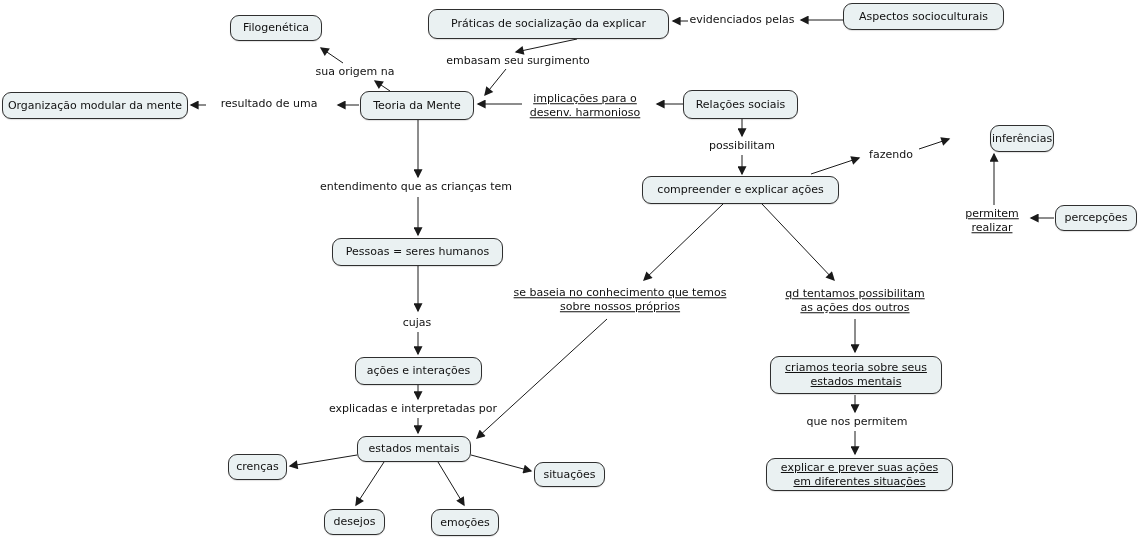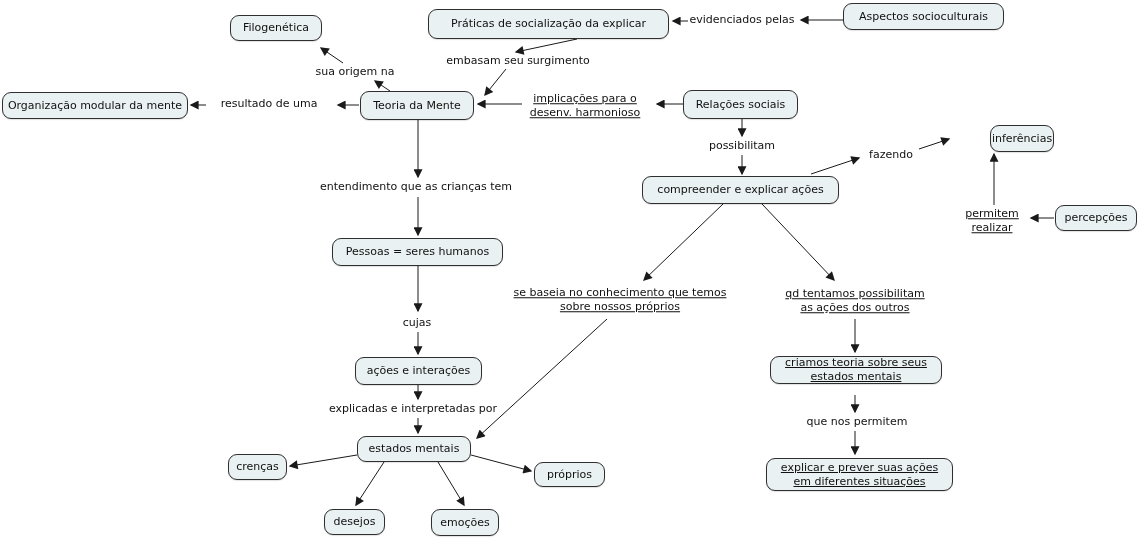--- a/index.html
+++ b/index.html
@@ -94,22 +94,22 @@
   <div class="concept" style="left:360px;top:91px;width:114px;height:29px">Teoria da Mente</div>
   <div class="concept" style="left:990px;top:125px;width:64px;height:27px">inferências</div>
   <div class="concept" style="left:1055px;top:205px;width:82px;height:26px">percepções</div>
   <div class="concept" style="left:642px;top:176px;width:197px;height:28px">compreender e explicar ações</div>
   <div class="concept" style="left:332px;top:238px;width:171px;height:28px">Pessoas = seres humanos</div>
   <div class="concept" style="left:355px;top:357px;width:127px;height:28px">ações e interações</div>
   <div class="concept" style="left:357px;top:436px;width:114px;height:26px">estados mentais</div>
   <div class="concept" style="left:228px;top:454px;width:59px;height:26px">crenças</div>
   <div class="concept" style="left:324px;top:509px;width:61px;height:26px">desejos</div>
   <div class="concept" style="left:431px;top:509px;width:68px;height:27px">emoções</div>
-  <div class="concept" style="left:534px;top:462px;width:71px;height:25px">próprios</div>
-  <div class="concept pre" style="left:770px;top:356px;width:172px;height:28px">criamos teoria sobre seus
+  <div class="concept" style="left:534px;top:462px;width:71px;height:25px">situações</div>
+  <div class="concept pre" style="left:770px;top:356px;width:172px;height:38px">criamos teoria sobre seus
 estados mentais</div>
   <div class="concept pre" style="left:766px;top:458px;width:187px;height:33px">explicar e prever suas ações
 em diferentes situações</div>
 
   <div class="link-label" style="left:355px;top:72px">sua origem na</div>
   <div class="link-label" style="left:518px;top:61px">embasam seu surgimento</div>
   <div class="link-label" style="left:742px;top:20px">evidenciados pelas</div>
   <div class="link-label" style="left:269px;top:104px">resultado de uma</div>
   <div class="link-label pre" style="left:585px;top:106px">implicações para o
 desenv. harmonioso</div>

